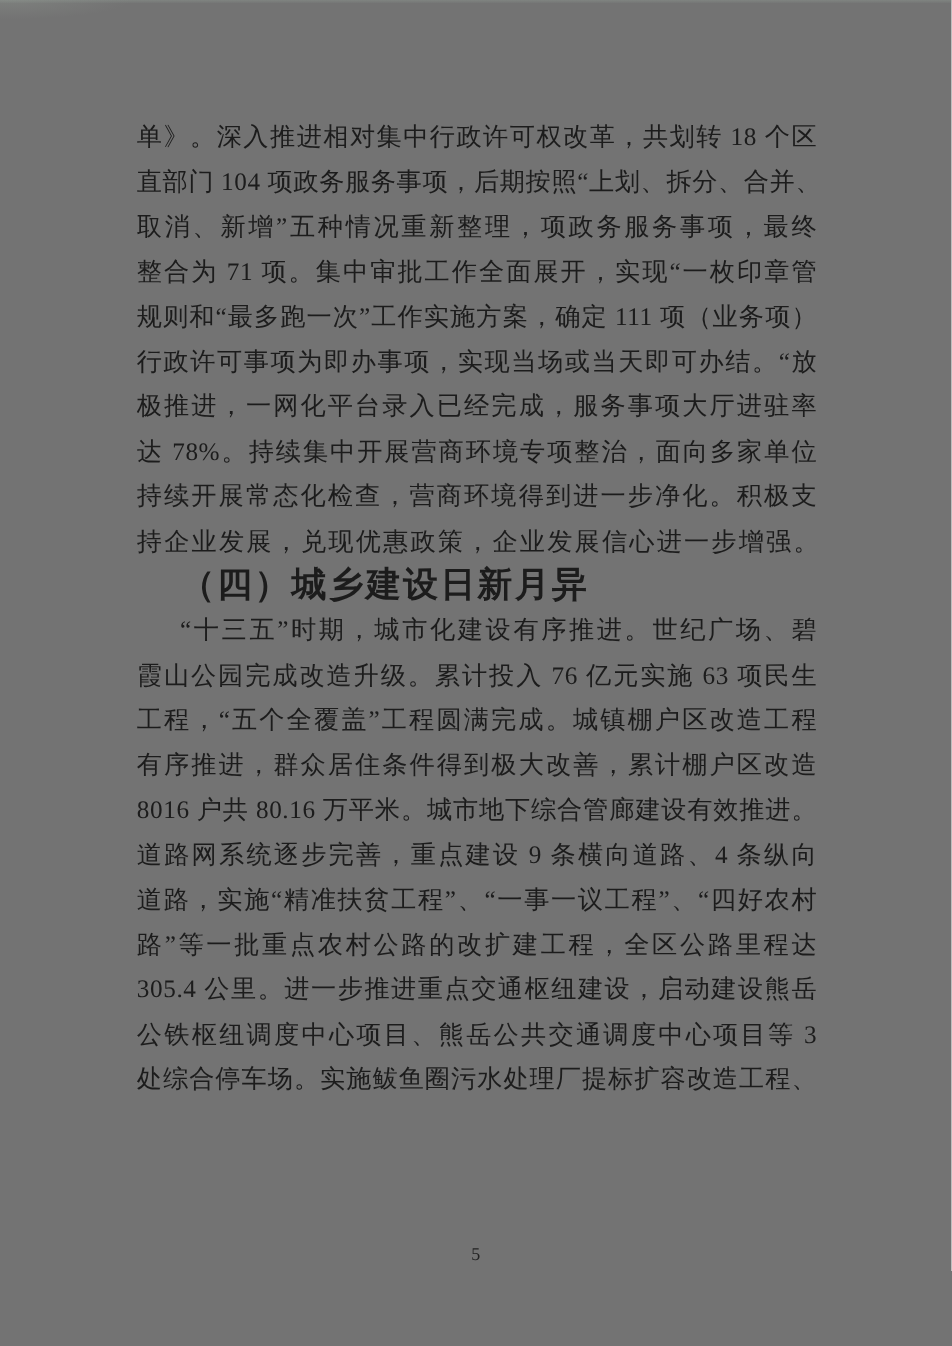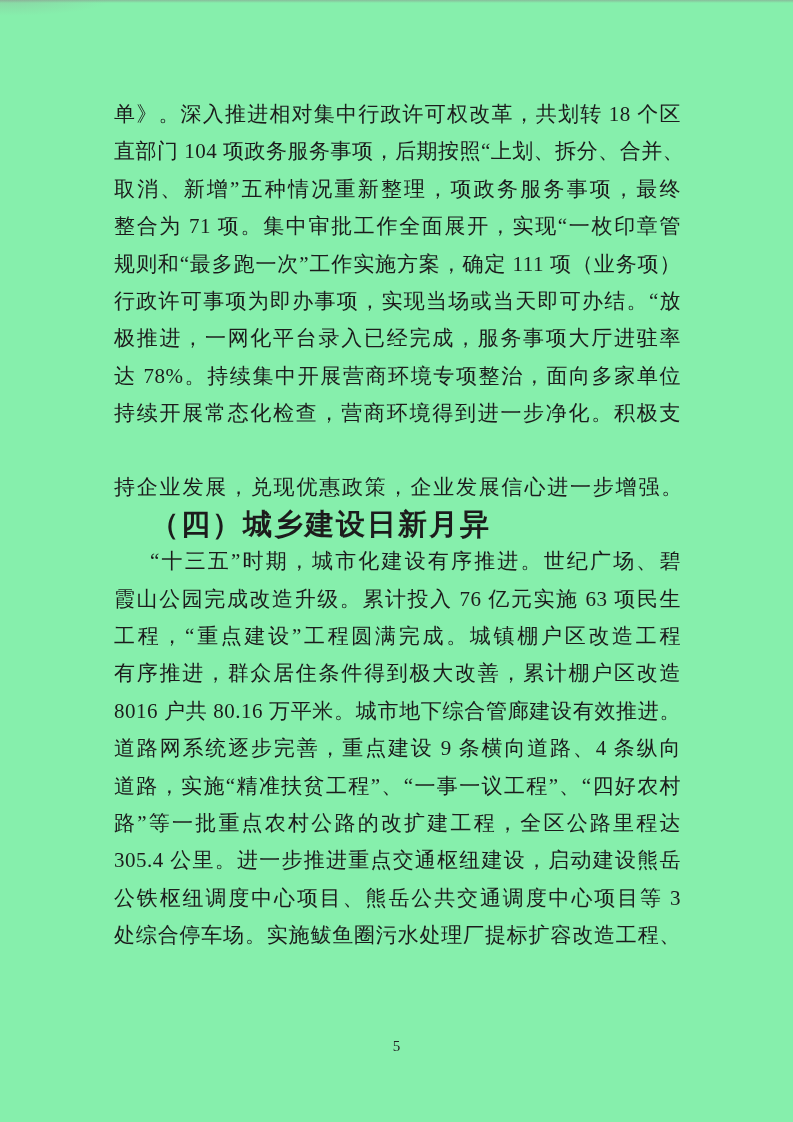--- a/index.html
+++ b/index.html
@@ -4,21 +4,21 @@
 <style>
   html, body {
     margin: 0;
     padding: 0;
     background: #ffffff;
   }
   .page {
     position: relative;
     width: 793px;
     height: 1122px;
-    background: #86efac;
+    background: #737373;
     overflow: hidden;
     font-family: "Liberation Serif", "DejaVu Serif", serif;
     color: #1c1c1c;
   }
   
   .scan-edge-top {
     position: absolute;
     top: 0; left: 0; right: 0;
     height: 3px;
     background: linear-gradient(180deg, rgba(138,146,140,0.55), rgba(138,146,140,0));
@@ -46,21 +46,20 @@
     letter-spacing: 0.5px;
     text-align: justify;
     text-align-last: justify;
     white-space: nowrap;
     overflow: hidden;
   }
   .line.end {
     text-align: left;
     text-align-last: left;
     letter-spacing: 1.8px;
-    margin-top: 36px;
   }
   .line.indent {
     padding-left: 36px;
   }
   .line.heading {
     font-weight: bold;
     font-size: 29px;
     text-align: left;
     text-align-last: left;
     padding-left: 36px;
@@ -92,21 +91,21 @@
       <div class="line">整合为 71 项。集中审批工作全面展开，实现“一枚印章管</div>
       <div class="line">规则和“最多跑一次”工作实施方案，确定 111 项（业务项）</div>
       <div class="line">行政许可事项为即办事项，实现当场或当天即可办结。“放</div>
       <div class="line">极推进，一网化平台录入已经完成，服务事项大厅进驻率</div>
       <div class="line">达 78%。持续集中开展营商环境专项整治，面向多家单位</div>
       <div class="line">持续开展常态化检查，营商环境得到进一步净化。积极支</div>
       <div class="line end">持企业发展，兑现优惠政策，企业发展信心进一步增强。</div>
       <div class="line heading">（四）城乡建设日新月异</div>
       <div class="line indent">“十三五”时期，城市化建设有序推进。世纪广场、碧</div>
       <div class="line">霞山公园完成改造升级。累计投入 76 亿元实施 63 项民生</div>
-      <div class="line">工程，“重点建设”工程圆满完成。城镇棚户区改造工程</div>
+      <div class="line">工程，“五个全覆盖”工程圆满完成。城镇棚户区改造工程</div>
       <div class="line">有序推进，群众居住条件得到极大改善，累计棚户区改造</div>
       <div class="line">8016 户共 80.16 万平米。城市地下综合管廊建设有效推进。</div>
       <div class="line">道路网系统逐步完善，重点建设 9 条横向道路、4 条纵向</div>
       <div class="line">道路，实施“精准扶贫工程”、“一事一议工程”、“四好农村</div>
       <div class="line">路”等一批重点农村公路的改扩建工程，全区公路里程达</div>
       <div class="line">305.4 公里。进一步推进重点交通枢纽建设，启动建设熊岳</div>
       <div class="line">公铁枢纽调度中心项目、熊岳公共交通调度中心项目等 3</div>
       <div class="line">处综合停车场。实施鲅鱼圈污水处理厂提标扩容改造工程、</div>
     </div>
 

